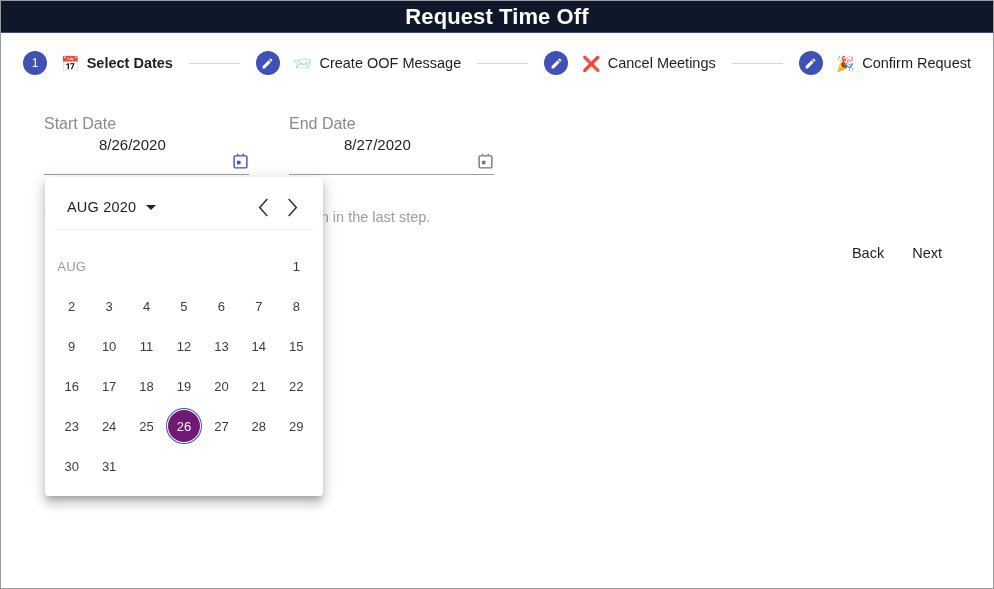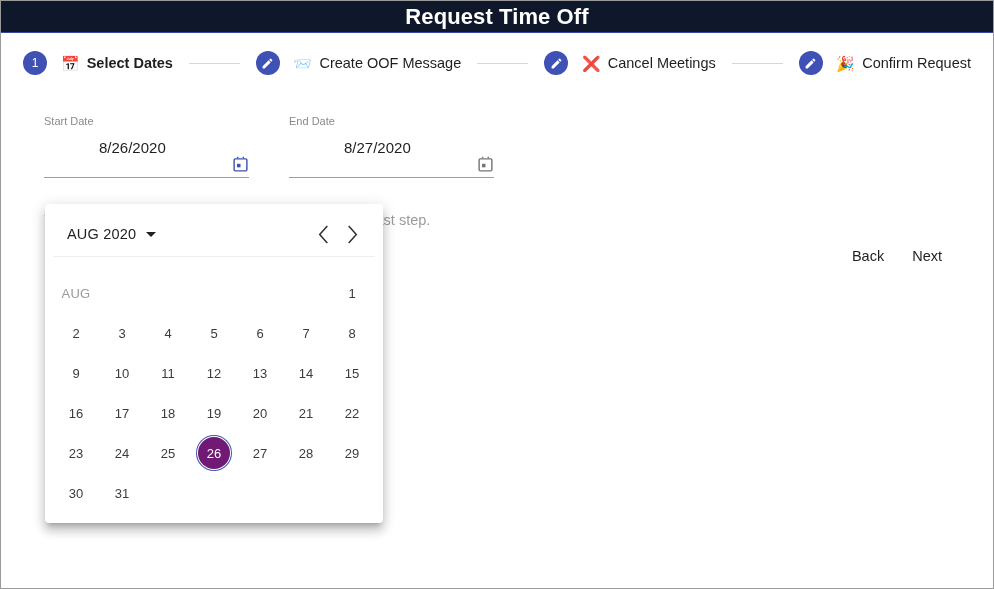--- a/index.html
+++ b/index.html
@@ -97,23 +97,23 @@
   .fields {
     display: flex;
     margin: 22px 0 0 21px;
   }
   .field {
     width: 205px;
     margin-right: 40px;
     position: relative;
   }
   .field-label {
-    font-size: 11px;
+    font-size: 16px;
     color: #8a8a8a;
-    margin-bottom: 12px;
+    margin-bottom: 3px;
   }
   .field-row {
     display: flex;
     align-items: flex-end;
     justify-content: space-between;
     border-bottom: 1px solid #9e9e9e;
     padding-bottom: 4px;
     flex-direction: column;
   }
   .field-value {
@@ -153,22 +153,22 @@
     font-size: 14.5px;
     color: #1f1f1f;
     padding: 6px 14px;
     cursor: pointer;
   }
 
   
   .datepicker {
     position: absolute;
     left: 44px;
-    top: 203px;
-    width: 338px;
+    top: 176px;
+    width: 278px;
     background: #ffffff;
     border-radius: 4px;
     box-shadow: 0 5px 5px -3px rgba(0,0,0,.2),
                 0 8px 10px 1px rgba(0,0,0,.14),
                 0 3px 14px 2px rgba(0,0,0,.12);
     padding: 8px 8px 10px 8px;
     z-index: 20;
   }
   .dp-header {
     display: flex;

